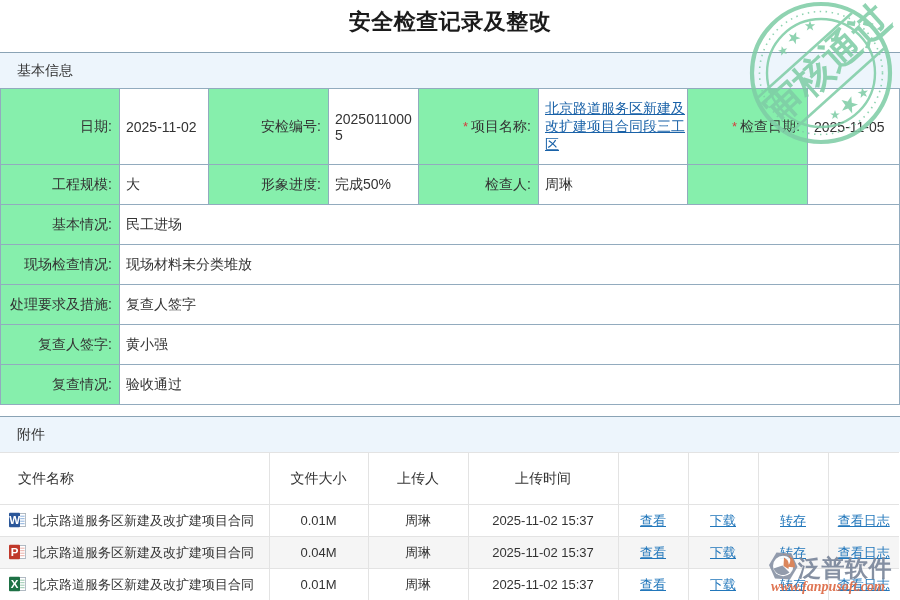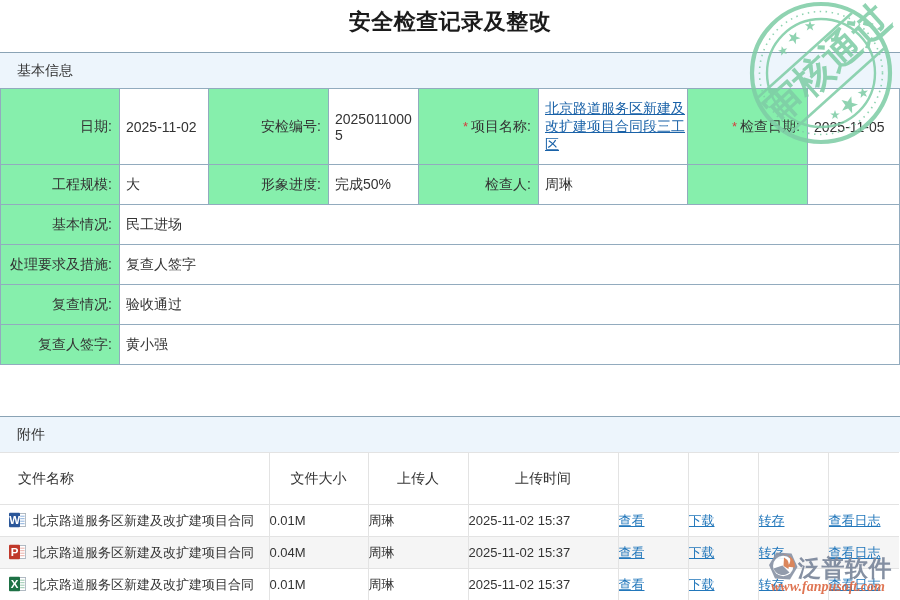--- a/index.html
+++ b/index.html
@@ -12,21 +12,21 @@
 #t1 th,#t1 td{border:1px solid #92abbe;font-size:14px;color:#333;font-weight:normal;overflow:hidden}
 #t1 th{background:#86efac;text-align:right;padding-right:7px}
 #t1 td{background:#fff;text-align:left;padding-left:6px;padding-right:4px}
 .req{color:#d43d3d;font-size:13px;margin-right:3px}
 a.lnk{color:#1a62a8;text-decoration:underline}
 .nw{white-space:nowrap}
 #t2{top:452px}
 #t2 th,#t2 td{border:1px solid #e3e3e3;font-size:14px;color:#333;font-weight:normal;background:#fff;overflow:hidden}
 #t2 th{text-align:center}
 #t2 th.fn{text-align:left;padding-left:18px}
-#t2 td{font-size:13px}
+#t2 td{text-align:center;font-size:13px}
 #t2 td.fn{text-align:left;padding-left:9px}
 #t2 tr.alt td{background:#f5f5f5}
 #t2 td a{color:#2277bb;}
 #t2 .bl{border-left:none}
 #t2 .br{border-right:none}
 .ficon{display:inline-block;vertical-align:-3px;margin-right:7px}
 #stamp{position:absolute;left:741px;top:-7px;width:160px;height:160px;z-index:50;opacity:0.87}
 #logo{position:absolute;left:752px;top:540px;width:148px;height:58px;z-index:40;opacity:0.92}
 </style></head>
 <body>
@@ -62,30 +62,34 @@
 <th>检查人:</th>
         <td>周琳</td>
 <th></th>
         <td></td>
 </tr>
 <tr style="height:40px">
         <th>基本情况:</th>
         <td colspan="7">民工进场</td>
       </tr>
 <tr style="height:40px">
+        <th>现场检查情况:</th>
+        <td colspan="7">现场材料未分类堆放</td>
+      </tr>
+<tr style="height:40px">
         <th>处理要求及措施:</th>
         <td colspan="7">复查人签字</td>
       </tr>
 <tr style="height:40px">
+        <th>复查人签字:</th>
+        <td colspan="7">黄小强</td>
+      </tr>
+<tr style="height:40px">
         <th>复查情况:</th>
         <td colspan="7">验收通过</td>
-      </tr>
-<tr style="height:40px">
-        <th>复查人签字:</th>
-        <td colspan="7">黄小强</td>
       </tr>
 </tbody>
   </table>
 <div class="bar" id="bar2">附件</div>
 <table id="t2">
 <colgroup>
       <col style="width:269px">
       <col style="width:99px">
       <col style="width:100px">
       <col style="width:150px">

